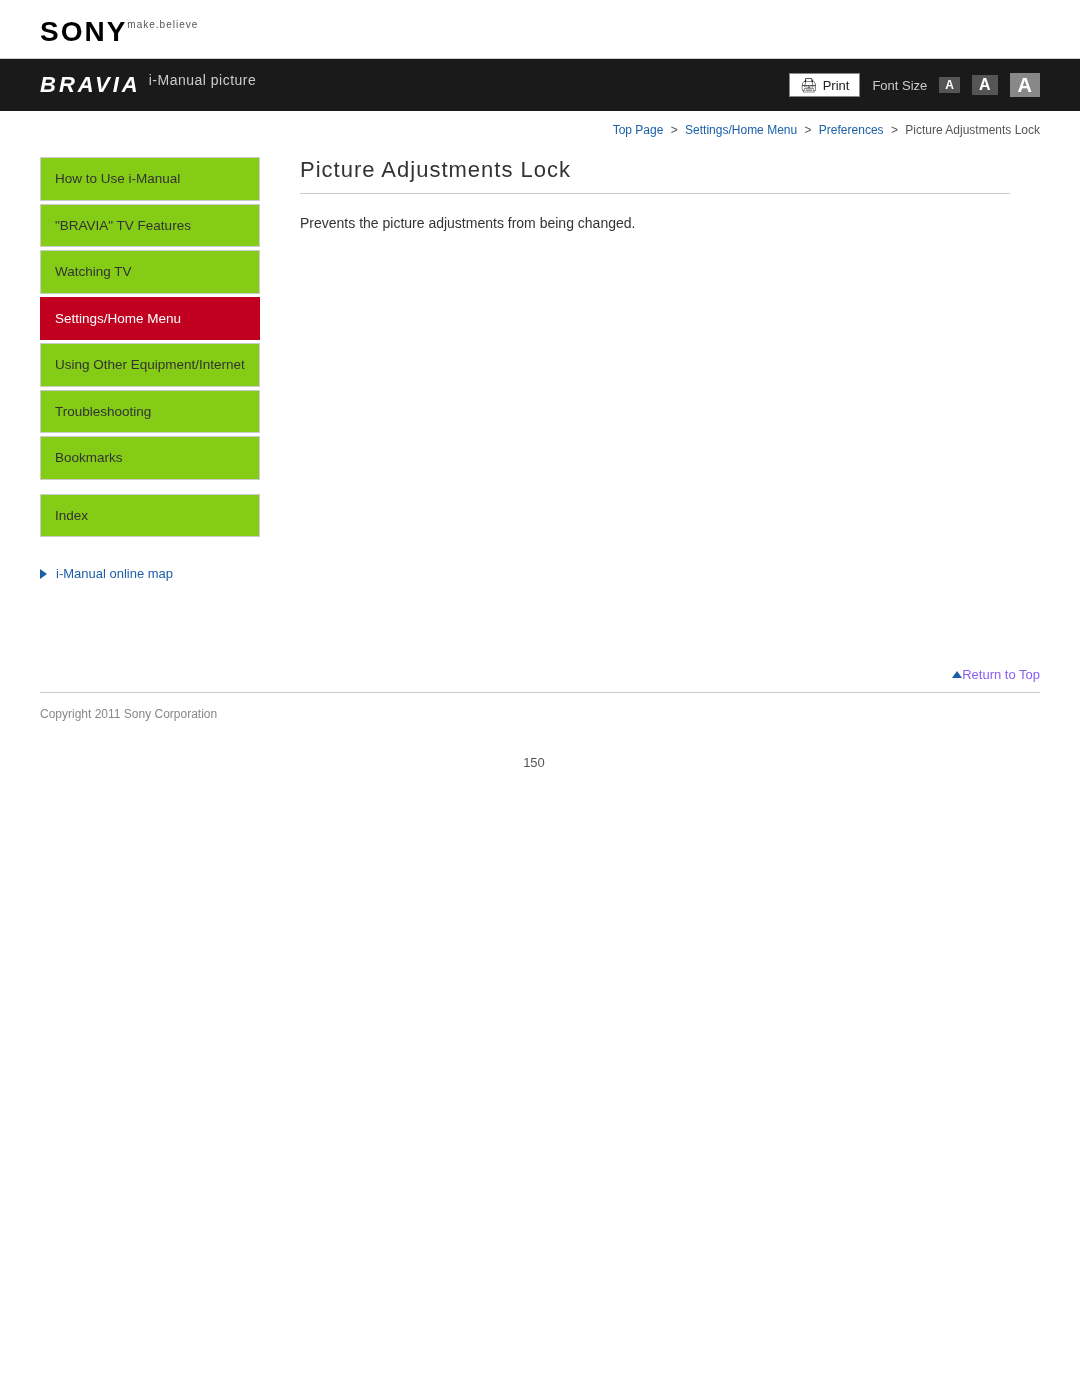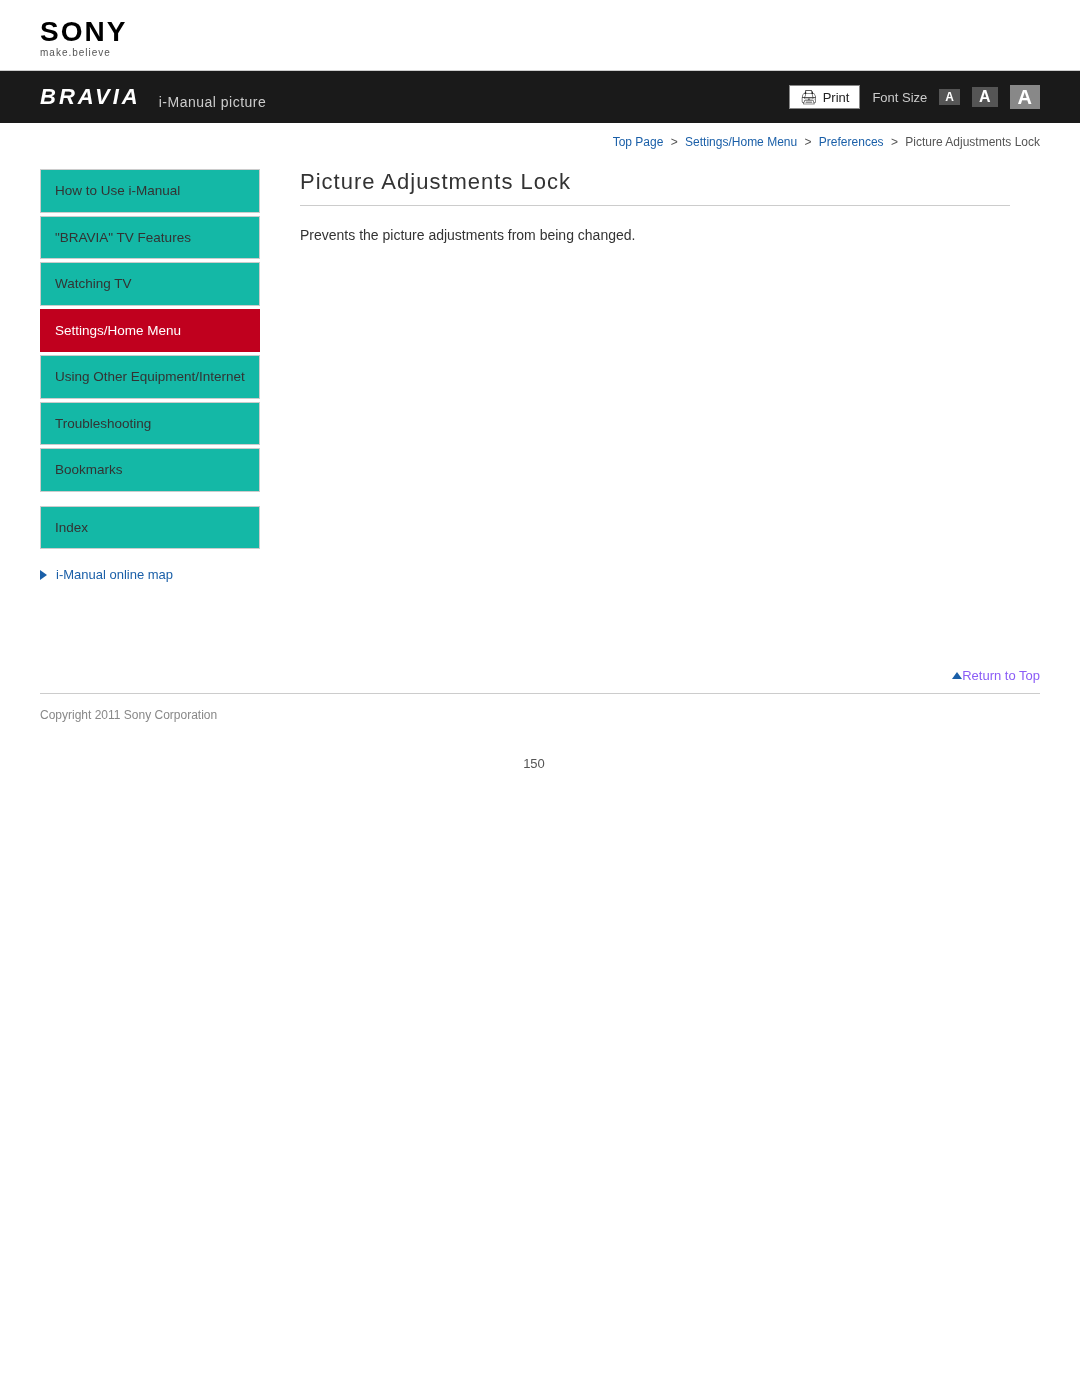--- a/index.html
+++ b/index.html
@@ -12,21 +12,21 @@
       min-height: 1397px;
     }
 
     
     .top-logo-bar {
       padding: 18px 40px 12px 40px;
       border-bottom: 1px solid #ccc;
     }
     .sony-logo {
       display: flex;
-      flex-direction: column;
+      flex-direction: row;
       line-height: 1;
     }
     .sony-logo .sony-text {
       font-size: 28px;
       font-weight: 900;
       letter-spacing: 2px;
       color: #000;
       font-family: 'Arial Black', Arial, sans-serif;
     }
     .sony-logo .make-believe {
@@ -40,22 +40,22 @@
     .nav-bar {
       background: #1a1a1a;
       display: flex;
       align-items: center;
       justify-content: space-between;
       padding: 0 40px;
       height: 52px;
     }
     .nav-bar-left {
       display: flex;
-      align-items: flex-end;
-      gap: 18px;
+      align-items: flex-start;
+      gap: 8px;
     }
     .bravia-logo {
       font-size: 22px;
       font-weight: 900;
       color: #fff;
       letter-spacing: 3px;
       font-family: 'Arial Black', Arial, sans-serif;
       font-style: italic;
     }
     .nav-subtitle {
@@ -127,34 +127,34 @@
       flex-shrink: 0;
       margin-top: 20px;
     }
     .sidebar-item {
       border: 1px solid #ccc;
       padding: 12px 14px;
       margin-bottom: 3px;
       cursor: pointer;
       font-size: 13.5px;
       color: #333;
-      background: #14b8a6;
+      background: #84cc16;
       line-height: 1.3;
     }
     .sidebar-item.active {
       background: #c0001e;
       color: #fff;
       border-color: #c0001e;
     }
     .sidebar-item.index-item {
       margin-top: 14px;
     }
 
     .sidebar-map-link {
-      margin-top: 14px;
+      margin-top: 25px;
       padding: 4px 0;
       font-size: 13px;
     }
     .sidebar-map-link a {
       color: #1a5fa8;
       text-decoration: none;
       display: flex;
       align-items: center;
       gap: 5px;
     }

